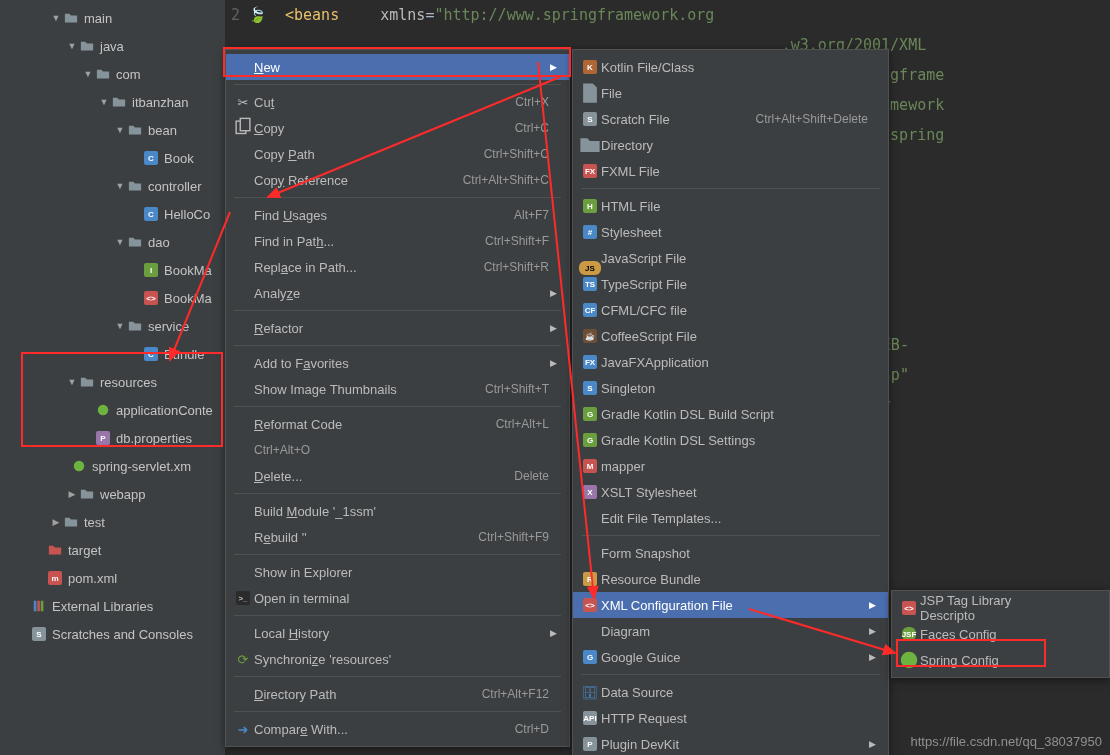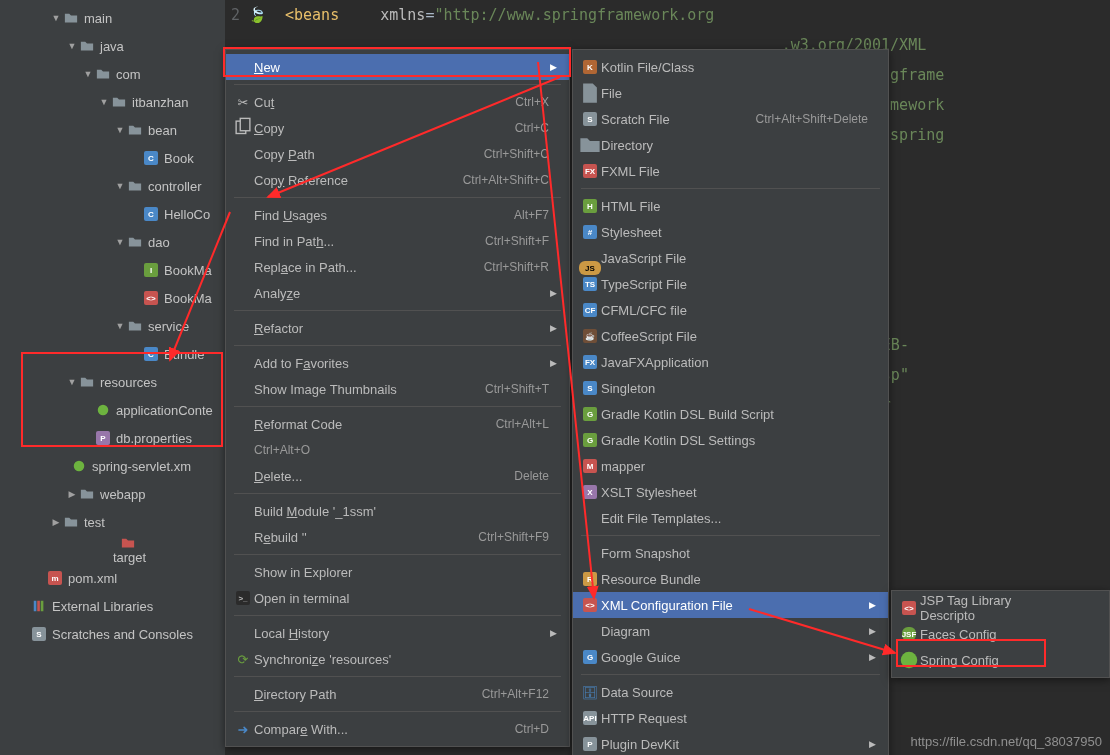--- a/index.html
+++ b/index.html
@@ -250,21 +250,21 @@
       </div>
       <div class="tree-row" style="padding-left: 50px;">
         <span class="arrow">▶</span>
     <span class="ticon">
           <svg viewBox="0 0 16 16">
             <path fill="#87939a" d="M1 3h5l2 2h7v8H1z"></path>
           </svg>
         </span>
     <span>test</span>
       </div>
-      <div class="tree-row" style="padding-left: 34px; flex-direction: column;">
+      <div class="tree-row" style="padding-left: 34px;">
         <span class="arrow"></span>
     <span class="ticon">
           <svg viewBox="0 0 16 16">
             <path fill="#c75450" d="M1 3h5l2 2h7v8H1z"></path>
           </svg>
         </span>
     <span>target</span>
       </div>
       <div class="tree-row" style="padding-left: 34px;">
         <span class="arrow"></span>

